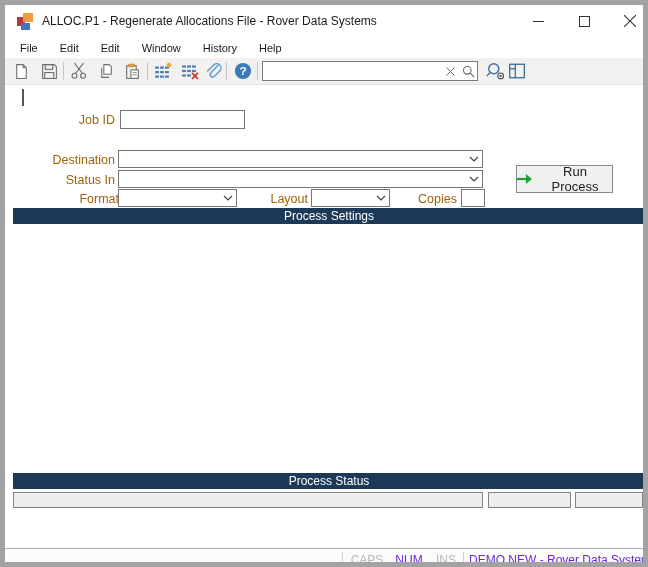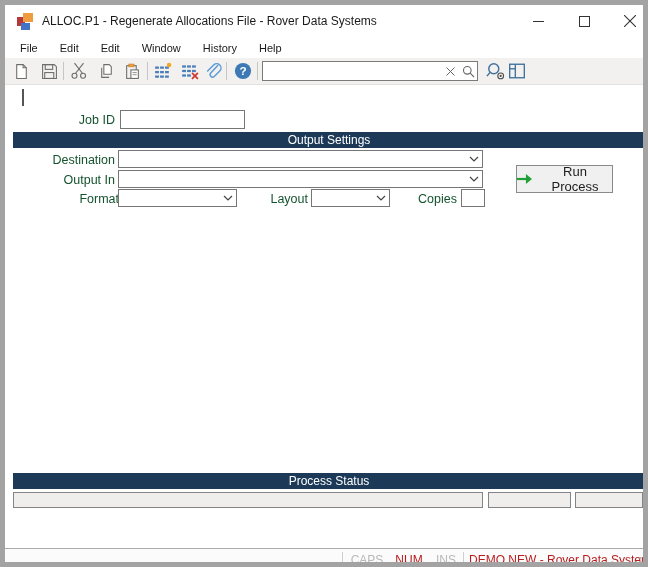--- a/index.html
+++ b/index.html
@@ -27,34 +27,34 @@
   
   .toolbar { position:absolute; left:0; top:53px; width:100%; height:27px; background:#f2f1f0; border-bottom:1px solid #e3e2e1; }
   .tbtn { position:absolute; top:2px; width:24px; height:22px; display:flex; align-items:center; justify-content:center; background:transparent; border:none; padding:0; }
   .tsep { position:absolute; top:4px; width:1px; height:18px; background:#c6c6c6; }
   .searchbox { position:absolute; left:257px; top:3px; width:216px; height:20px; background:#ffffff; border:1px solid #7a7a7a; display:flex; align-items:center; }
   .searchbox input { flex:1; border:none; outline:none; height:16px; font-size:12px; padding:0 4px; font-family:"Liberation Sans", sans-serif; min-width:0; }
   .searchbox .sicon { width:18px; height:18px; display:flex; align-items:center; justify-content:center; }
   
   .content { position:absolute; left:0; top:80px; width:648px; height:463px; background:#ffffff; }
   .caret { position:absolute; left:17px; top:4px; width:2px; height:17px; background:#555; }
-  .fld-label { position:absolute; font-size:12.5px; color:#14532d; text-align:right; white-space:nowrap; }
+  .fld-label { position:absolute; font-size:12.5px; color:#a16207; text-align:right; white-space:nowrap; }
   .textinput { position:absolute; background:#fff; border:1px solid #767676; font-size:12px; padding:0 3px; font-family:"Liberation Sans", sans-serif; outline:none; }
   .section-bar { position:absolute; left:8px; width:632px; height:16px; background:#1c3a58; color:#ffffff; font-size:12px; text-align:center; line-height:16px; }
   .combo { position:absolute; height:18px; background:#fff; border:1px solid #767676; display:flex; align-items:center; }
   .combo .cval { flex:1; font-size:12px; padding:0 4px; color:#1a1a1a; overflow:hidden; white-space:nowrap; }
   .combo .chev { width:16px; height:16px; display:flex; align-items:center; justify-content:center; }
   .run-btn { position:absolute; left:511px; top:80px; width:97px; height:28px; background:#f0f0f0; border:1px solid #8a8a8a; display:flex; align-items:center; justify-content:center; gap:6px; font-size:13px; color:#1c1c1c; font-family:"Liberation Sans", sans-serif; }
   .status-cell { position:absolute; top:407px; height:16px; background:#efeeec; border:1px solid #848484; }
   
   .statusbar { position:absolute; left:0; top:543px; width:100%; height:24px; background:#fbfbfb; border-top:1px solid #ababab; font-size:12px; }
   .sb-sep { position:absolute; top:3px; width:1px; height:17px; background:#cfcfcf; }
   .sb-item { position:absolute; top:4px; text-align:center; white-space:nowrap; }
   .sb-dim { color:#b9b9b9; }
-  .sb-on  { color:#b91c1c; }
+  .sb-on  { color:#6d28d9; }
   .grip { position:absolute; right:1px; bottom:1px; }
 </style>
 </head>
 <body>
 
 <div class="window">
 
   <div class="titlebar">
     <div class="app-icon">
       <span class="sq red"></span>
@@ -206,33 +206,32 @@
       </svg>
     </button>
   </div>
 
   <div class="content">
     <div class="caret"></div>
 
     <div class="fld-label" style="left:40px; top:28px; width:70px;">Job ID</div>
     <input class="textinput" style="left: 115px; top: 25px; width: 125px; height: 19px;" value="">
 
-    <div class="section-bar" style="top:47px">Output Settings</div>
 
     <div class="fld-label" style="left:30px; top:68px; width:80px;">Destination</div>
     <div class="combo" style="left:113px; top:65px; width:365px;" role="combobox">
       <span class="cval"></span>
       <span class="chev">
           <svg width="10" height="6" viewBox="0 0 10 6">
             <polyline points="1,1 5,5 9,1" fill="none" stroke="#444" stroke-width="1.2"></polyline>
           </svg>
         </span>
     </div>
 
-    <div class="fld-label" style="left:30px; top:88px; width:80px;">Output In</div>
+    <div class="fld-label" style="left:30px; top:88px; width:80px;">Status In</div>
     <div class="combo" style="left:113px; top:85px; width:365px;" role="combobox">
       <span class="cval"></span>
       <span class="chev">
           <svg width="10" height="6" viewBox="0 0 10 6">
             <polyline points="1,1 5,5 9,1" fill="none" stroke="#444" stroke-width="1.2"></polyline>
           </svg>
         </span>
     </div>
 
     <div class="fld-label" style="left:44px; top:107px; width:70px;">Format</div>
@@ -259,20 +258,21 @@
     <input class="textinput" style="left: 456px; top: 104px; width: 24px; height: 18px;" value="">
 
     <button class="run-btn">
       <svg width="15" height="12" viewBox="0 0 15 12">
         <line x1="0" y1="6" x2="10" y2="6" stroke="#21a038" stroke-width="2.2"></line>
         <polygon points="9,1 15,6 9,11" fill="#21a038"></polygon>
       </svg>
       <span>Run Process</span>
     </button>
 
+    <div class="section-bar" style="top:123px">Process Settings</div>
 
     <div class="section-bar" style="top:388px">Process Status</div>
     <div class="status-cell" style="left:8px; width:470px;"></div>
     <div class="status-cell" style="left:483px; width:83px;"></div>
     <div class="status-cell" style="left:570px; width:68px;"></div>
   </div>
 
   <div class="statusbar">
     <div class="sb-sep" style="left:337px"></div>
     <span class="sb-item sb-dim" style="left:343px; width:38px;">CAPS</span>

